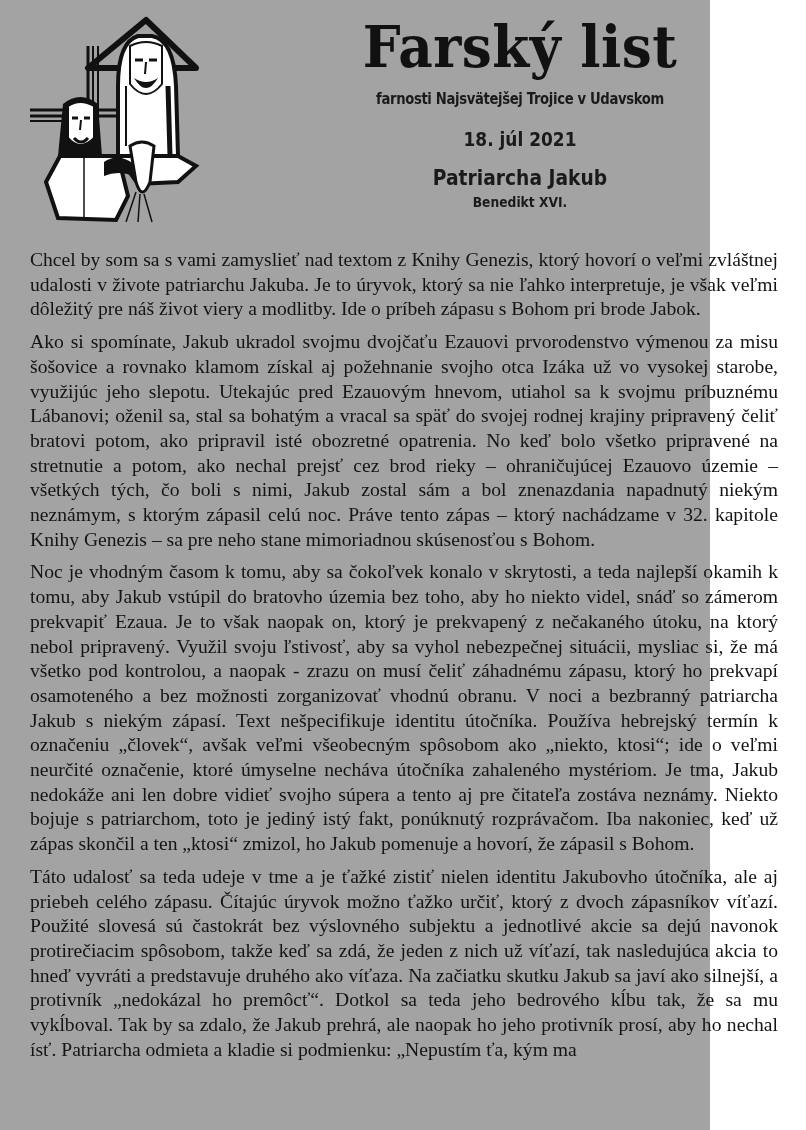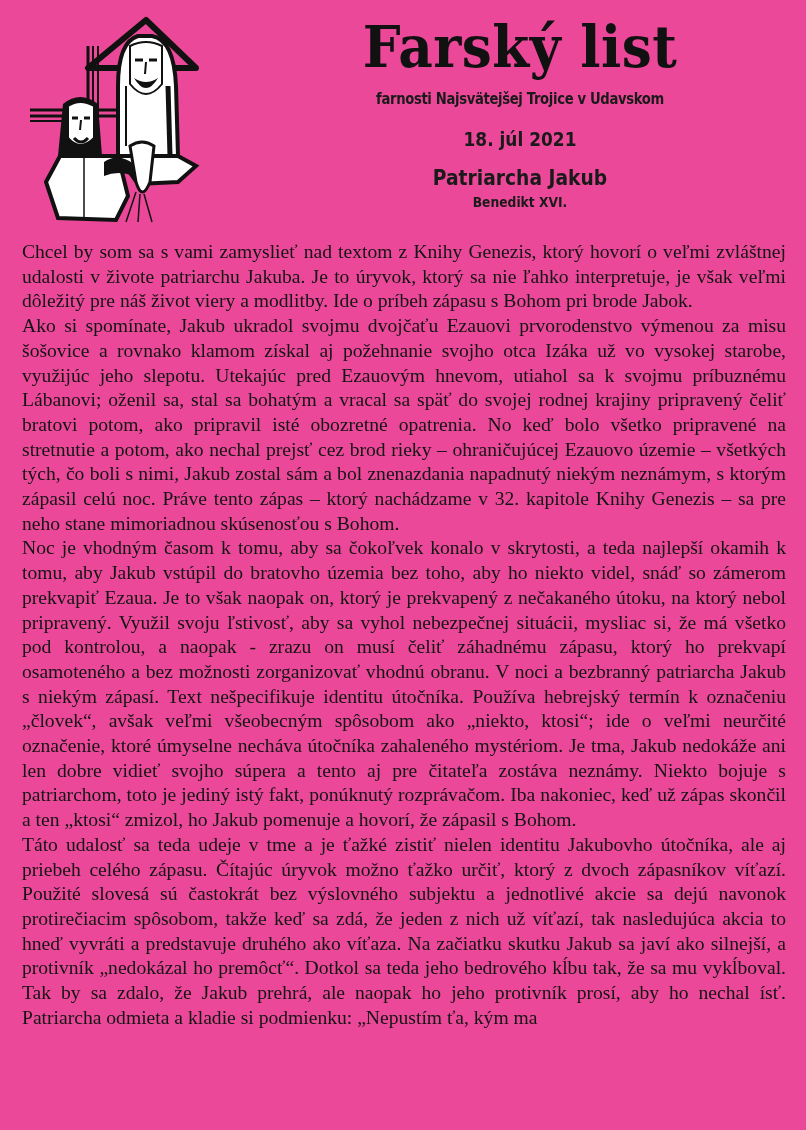--- a/index.html
+++ b/index.html
@@ -10,23 +10,23 @@
   body {
     width: 806px;
     height: 1130px;
     overflow: hidden;
     position: relative;
     color: #161616;
   }
   .page {
     position: absolute;
     left: 0; top: 0;
-    width: 806px;
+    width: 710px;
     height: 1130px;
-    background: #ec4899;
+    background: #a3a3a3;
   }
   .illustration {
     position: absolute;
     left: 18px;
     top: 6px;
     width: 190px;
     height: 218px;
   }
   .masthead {
     position: absolute;
@@ -84,21 +84,21 @@
     left: 22px;
     top: 240px;
     width: 764px;
     font-family: "Liberation Serif", serif;
     font-size: 19.6px;
     line-height: 24.7px;
     text-align: justify;
     color: #141414;
   }
   .body-text p {
-    margin: 0;
+    margin: 8px;
     text-align-last: left;
   }
 </style>
 </head>
 <body>
 
 <div class="page">
 
   <div class="illustration">
     <svg viewBox="0 0 190 218" width="190" height="218" xmlns="http://www.w3.org/2000/svg">

